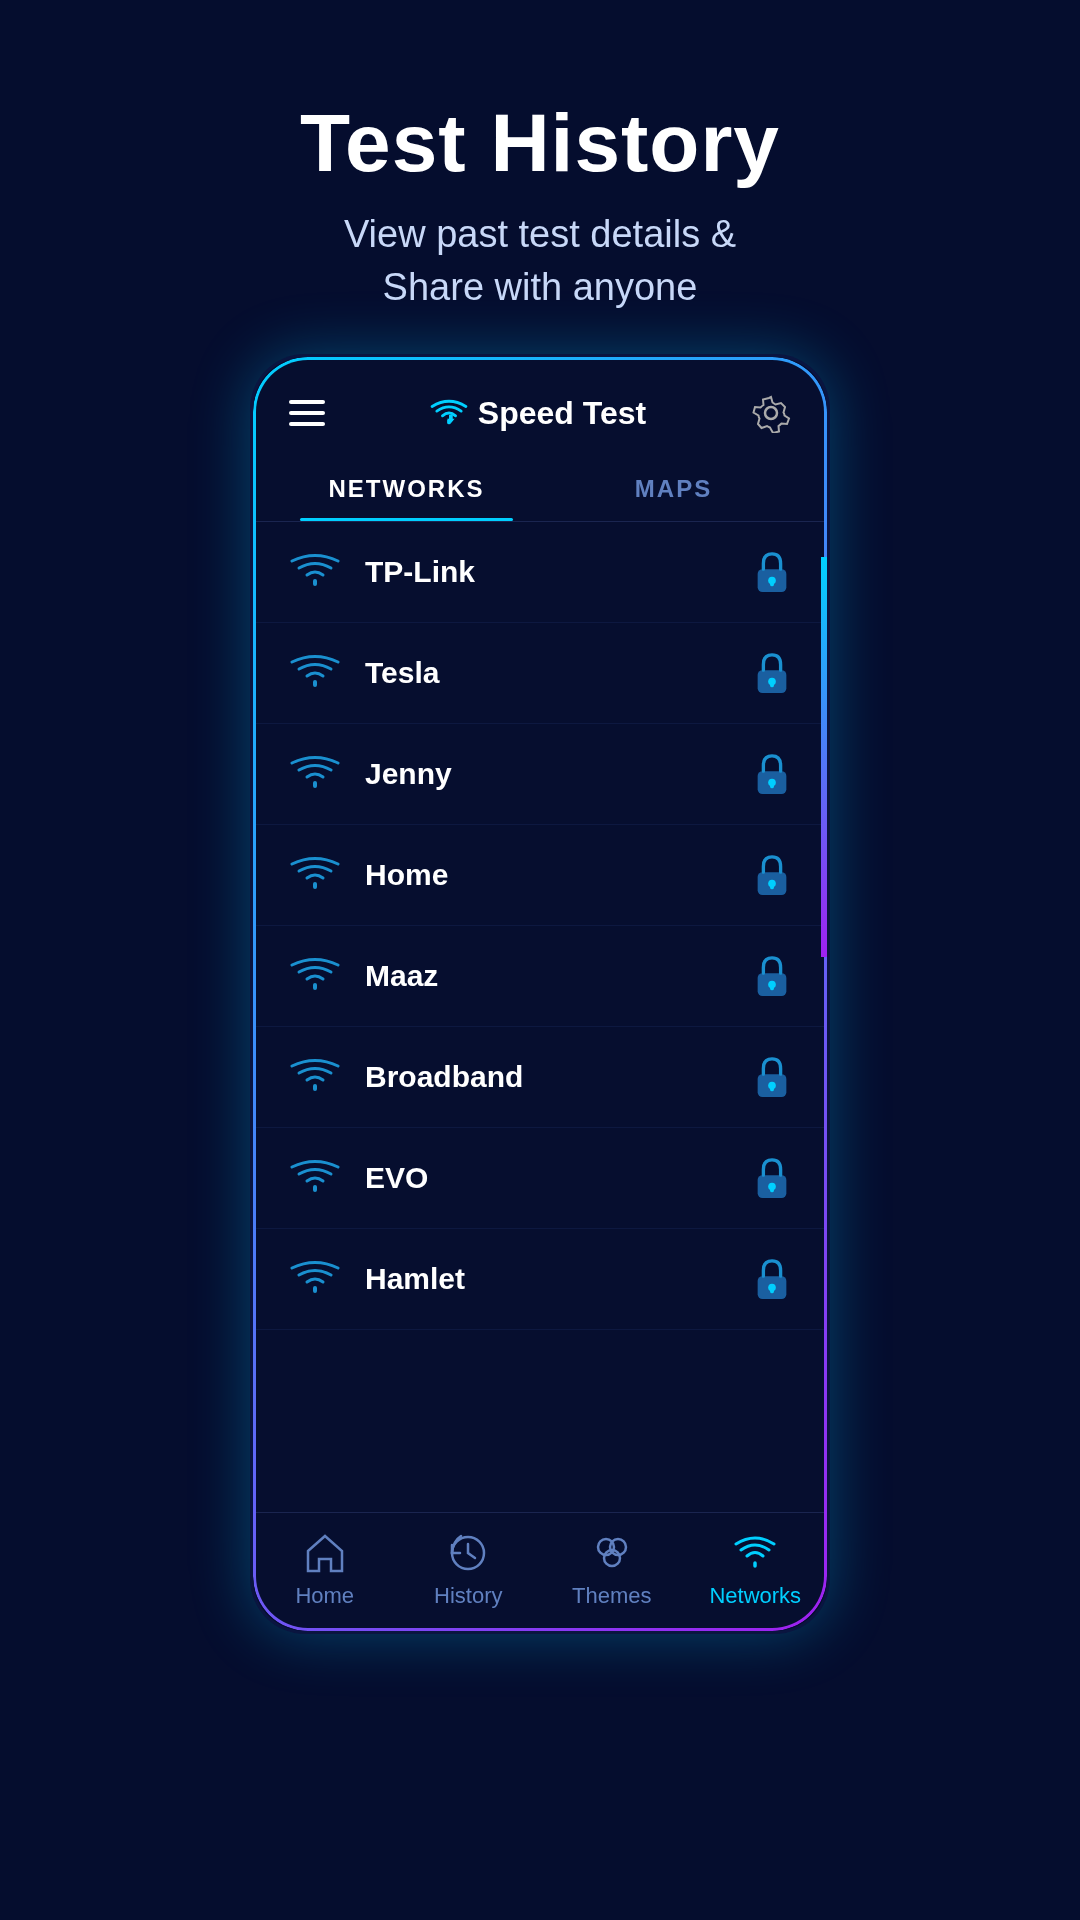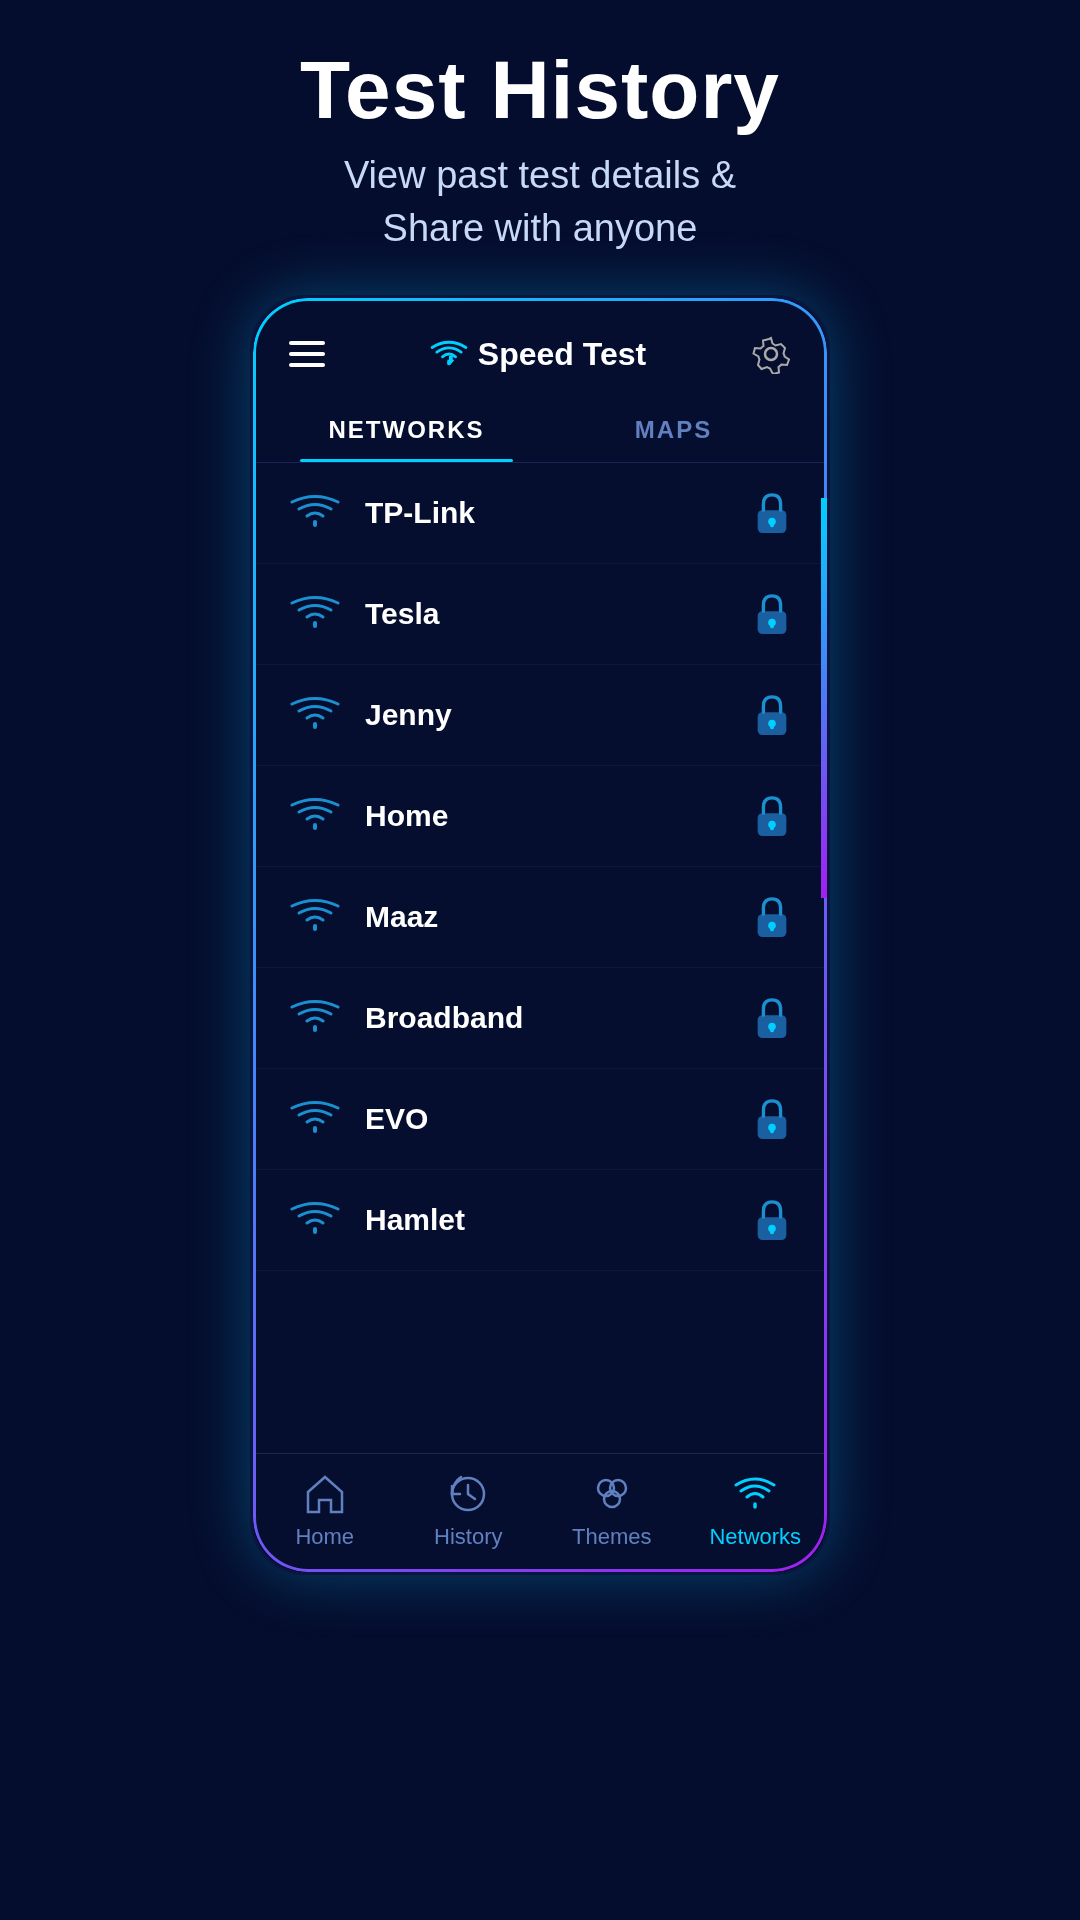--- a/index.html
+++ b/index.html
@@ -12,35 +12,35 @@
       font-family: 'Arial', sans-serif;
       overflow: hidden;
       display: flex;
       flex-direction: column;
       align-items: center;
     }
 
     .header-section {
       width: 100%;
       text-align: center;
-      padding-top: 43px;
+      padding-top: 96px;
       padding-bottom: 40px;
     }
 
     .main-title {
       font-size: 82px;
       font-weight: 900;
       color: #ffffff;
       letter-spacing: 1px;
     }
 
     .subtitle {
       font-size: 38px;
       color: #c8d8f8;
-      margin-top: 12px;
+      margin-top: 18px;
       line-height: 1.4;
     }
 
     .phone-mockup {
       width: 580px;
       height: 1280px;
       border-radius: 55px;
       border: 3px solid transparent;
       background: #0a1540;
       position: relative;

